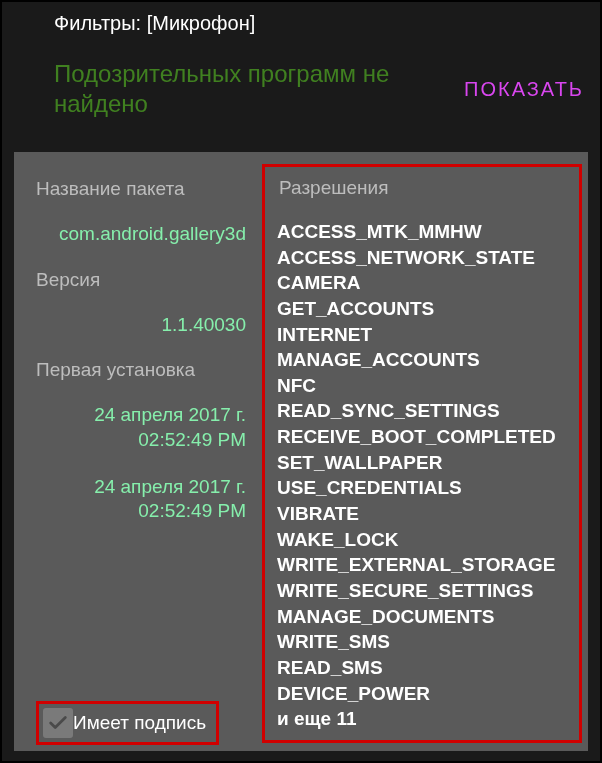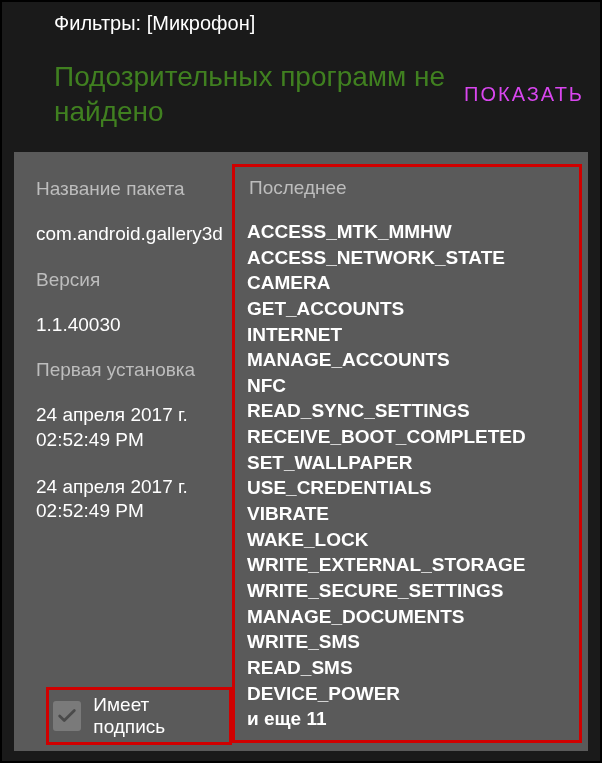--- a/index.html
+++ b/index.html
@@ -26,21 +26,21 @@
     color: #fff;
   }
   .message-row {
     display: flex;
     align-items: center;
     justify-content: space-between;
     padding: 18px 14px 22px 14px;
     background: #1a1a1a;
   }
   .status {
-    font-size: 28px;
+    font-size: 24px;
     line-height: 1.25;
     color: #408020;
   }
   .show-btn {
     font-size: 20px;
     letter-spacing: 2px;
     color: #d946ef;
     background: transparent;
     border: none;
     cursor: pointer;
@@ -54,62 +54,62 @@
     bottom: 10px;
     background: #5a5a5a;
     padding: 10px 0 0 0;
     overflow: hidden;
   }
   .cols {
     display: flex;
     height: 100%;
   }
   .col-left {
-    width: 218px;
+    width: 248px;
     padding: 16px 16px 0 22px;
     position: relative;
   }
   .col-right {
     flex: 1;
     padding: 10px 4px 8px 12px;
     border: 3px solid #d00000;
     margin: 2px 6px 8px 0;
     overflow: hidden;
   }
   .lbl {
     font-size: 19px;
     color: #bdbdbd;
     margin-bottom: 22px;
   }
   .val {
     font-size: 19px;
-    color: #ffffff;
+    color: #86efac;
     margin-bottom: 22px;
     line-height: 1.3;
+    text-align: right;
   }
   .perm-label {
     font-size: 19px;
     color: #bdbdbd;
     margin-bottom: 20px;
     margin-left: 2px;
   }
   .perm-item {
     font-size: 19px;
     color: #fff;
     line-height: 1.35;
     white-space: nowrap;
     font-weight: bold;
   }
   .sig-row {
     position: absolute;
-    left: 32px;
+    left: 22px;
     bottom: 6px;
     display: flex;
     align-items: center;
-    gap: 12px;
     border: 3px solid #d00000;
     padding: 4px 10px 4px 4px;
     margin-top: 24px;
   }
   .checkbox {
     width: 30px;
     height: 30px;
     background: #7a7a7a;
     border-radius: 3px;
     display: flex;
@@ -151,21 +151,21 @@
           <div class="checkbox">
             <svg viewBox="0 0 24 24">
               <path d="M4 12 L9 17 L20 6" stroke="#4a4a4a" stroke-width="3" fill="none" stroke-linecap="round" stroke-linejoin="round"></path>
             </svg>
           </div>
           <div class="sig-label">Имеет подпись</div>
         </div>
       </div>
 
       <div class="col-right">
-        <div class="perm-label">Последнее</div>
+        <div class="perm-label">Разрешения</div>
         <div id="perm-list">
             <div class="perm-item">ACCESS_MTK_MMHW</div>
             <div class="perm-item">ACCESS_NETWORK_STATE</div>
             <div class="perm-item">CAMERA</div>
             <div class="perm-item">GET_ACCOUNTS</div>
             <div class="perm-item">INTERNET</div>
             <div class="perm-item">MANAGE_ACCOUNTS</div>
             <div class="perm-item">NFC</div>
             <div class="perm-item">READ_SYNC_SETTINGS</div>
             <div class="perm-item">RECEIVE_BOOT_COMPLETED</div>

